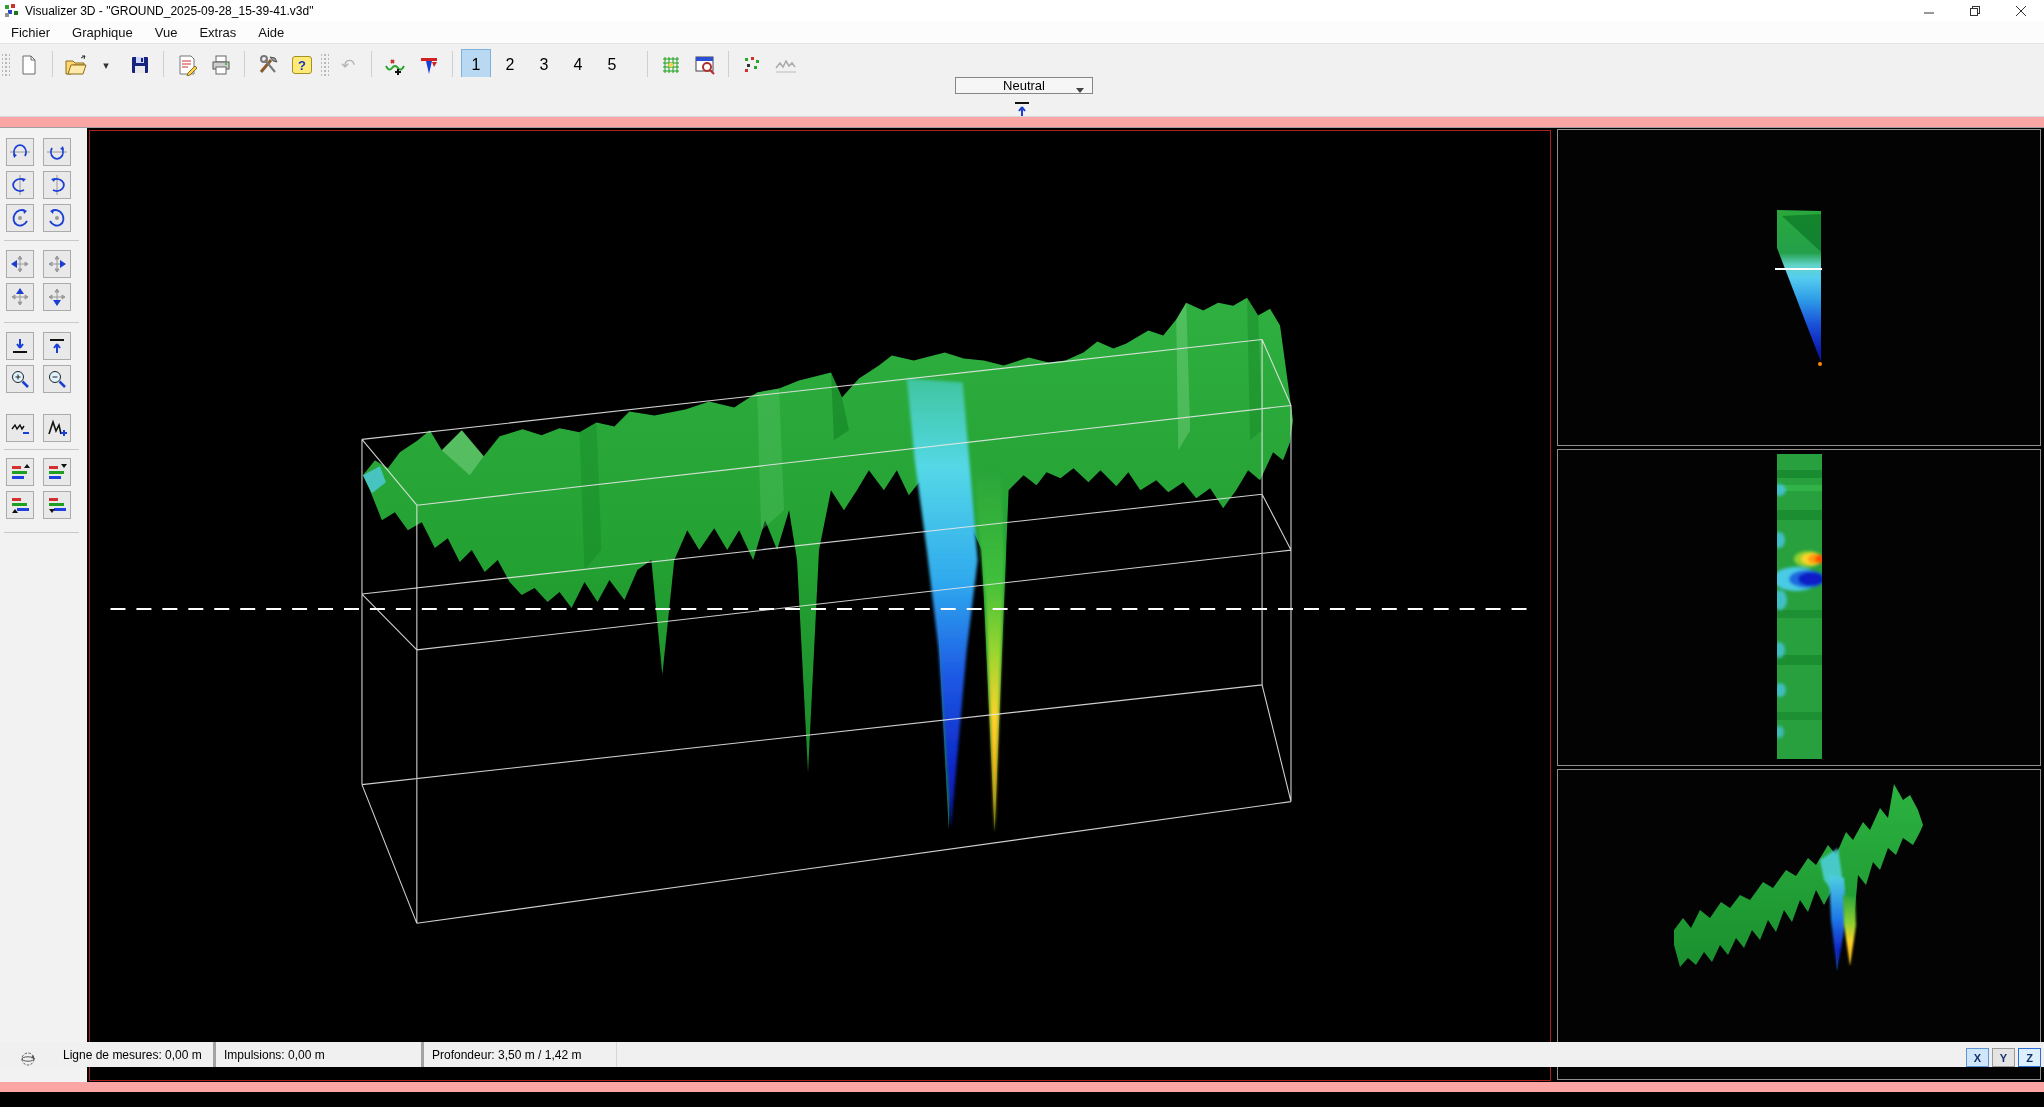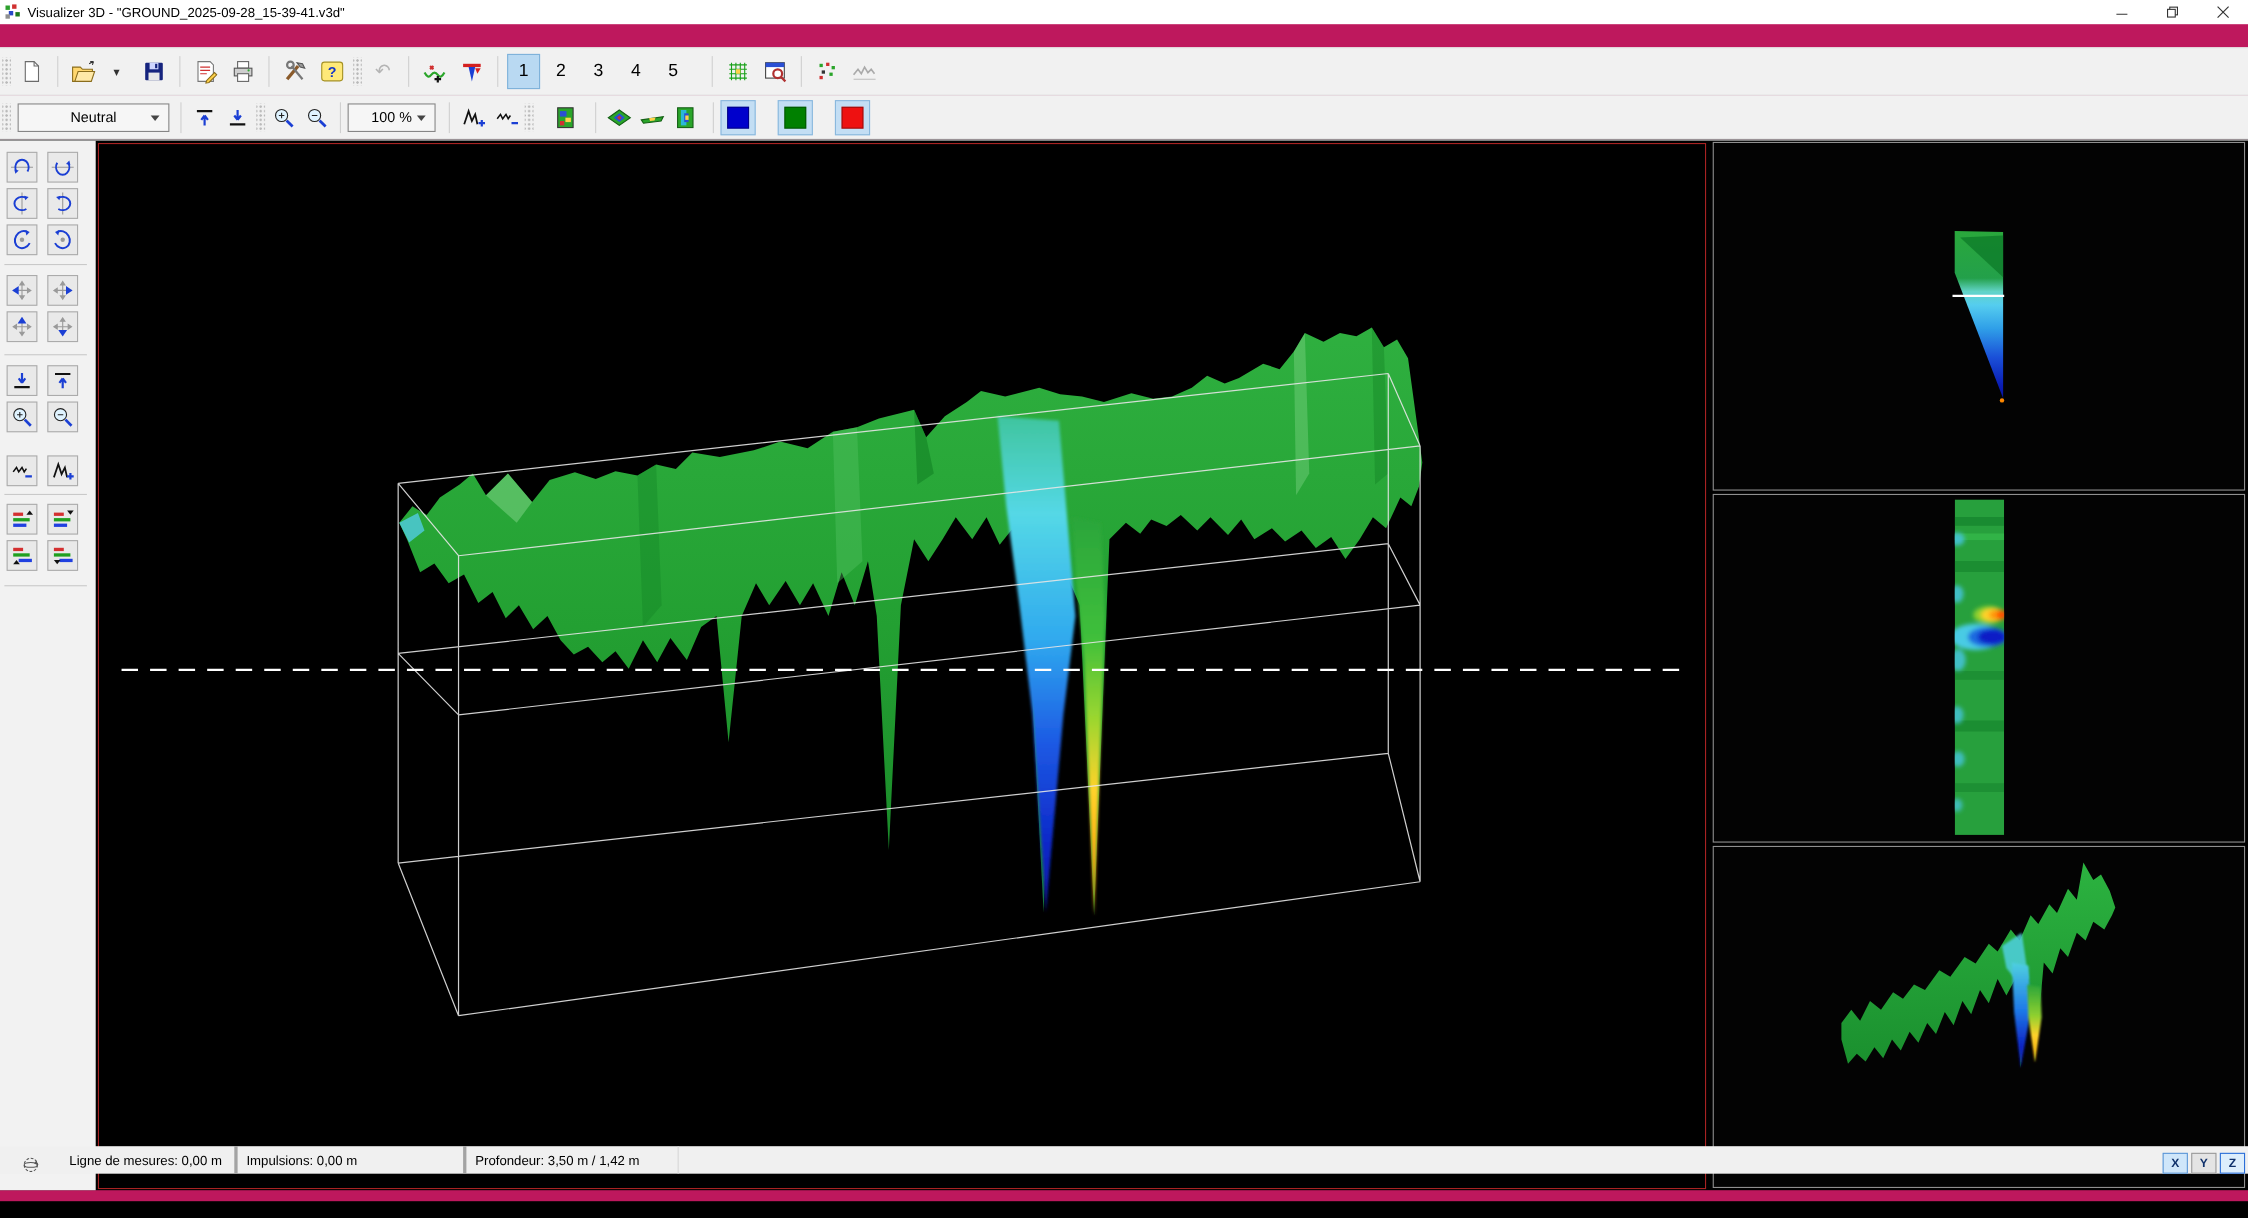--- a/index.html
+++ b/index.html
@@ -1,39 +1,39 @@
 <!DOCTYPE html>
 <html><head>
 <meta charset="utf-8">
 <style>
   * { margin:0; padding:0; box-sizing:border-box; }
   html,body { width:2044px; height:1107px; overflow:hidden; background:#000;
     font-family:"Liberation Sans","DejaVu Sans",sans-serif; }
-  .app { position:relative; width:2044px; height:1092px; background:#be185d; }
+  .app { position:relative; width:2044px; height:1092px; background:#fca5a5; }
 
   
   .titlebar { position:absolute; left:0; top:0; width:2044px; height:22px; background:#ffffff;
     display:flex; align-items:center; }
   .app-icon { width:14px; height:14px; margin:0 6px 0 5px; position:relative; }
   .app-icon i { position:absolute; width:4px; height:4px; }
   .title-text { font-size:12px; color:#000; white-space:nowrap; }
   .win-controls { margin-left:auto; display:flex; height:22px; }
   .win-btn { width:46px; height:22px; display:flex; align-items:center; justify-content:center; }
   .win-btn svg { display:block; }
 
   
   .menubar { position:absolute; left:0; top:22px; width:2044px; height:21px; background:#fcfcfc;
     display:flex; align-items:center; font-size:13px; color:#111; }
   .menu-item { padding:0 11px; height:21px; display:flex; align-items:center; }
   .menu-item:first-child { margin-left:0; }
 
   
   .toolbar { position:absolute; left:0; width:2044px; background:#f1f1f1; display:flex; align-items:center; }
   .tb1 { top:43px; height:44px; border-top:1px solid #e6e6e6; border-bottom:1px solid #e2e2e2; }
-  .tb2 { top:87px; height:40px; border-bottom:1px solid #d8d8d8; }
+  .tb2 { top:77px; height:40px; border-bottom:1px solid #d8d8d8;flex-direction:column; }
   .grip { width:8px; height:26px; margin:0 2px;
     background-image:radial-gradient(#b9b9b9 1px, transparent 1.2px);
     background-size:4px 4px; background-position:2px 1px; }
   .sep { width:1px; height:28px; background:#d0d0d0; margin:0 6px; }
   .tbtn { width:34px; height:34px; display:flex; align-items:center; justify-content:center;
     border:1px solid transparent; border-radius:2px; flex:0 0 auto; }
   .tbtn.small { width:30px; height:30px; }
   .numbtn { width:30px; height:32px; margin:0 2px; display:flex; align-items:center; justify-content:center;
     font-size:16px; color:#000; }
   .numbtn.sel { background:#b9d9f2; border:1px solid #7fb2da; }
@@ -114,20 +114,27 @@
       </span>
       <span class="win-btn">
         <svg width="12" height="12">
           <line x1="1" y1="1" x2="11" y2="11" stroke="#333"></line>
             <line x1="11" y1="1" x2="1" y2="11" stroke="#333"></line>
         </svg>
       </span>
     </span>
   </div>
 
+  <div class="menubar">
+    <span class="menu-item">Fichier</span>
+    <span class="menu-item">Graphique</span>
+    <span class="menu-item">Vue</span>
+    <span class="menu-item">Extras</span>
+    <span class="menu-item">Aide</span>
+  </div>
 
   <div class="toolbar tb1">
     <span class="grip"></span>
     <span class="tbtn">
       <svg width="22" height="22">
         <path d="M5 2 h8 l4 4 v14 H5 Z" fill="#fff" stroke="#6b6b6b"></path>
         <path d="M13 2 v4 h4" fill="none" stroke="#6b6b6b"></path>
       </svg>
     </span>
     <span class="sep"></span>

